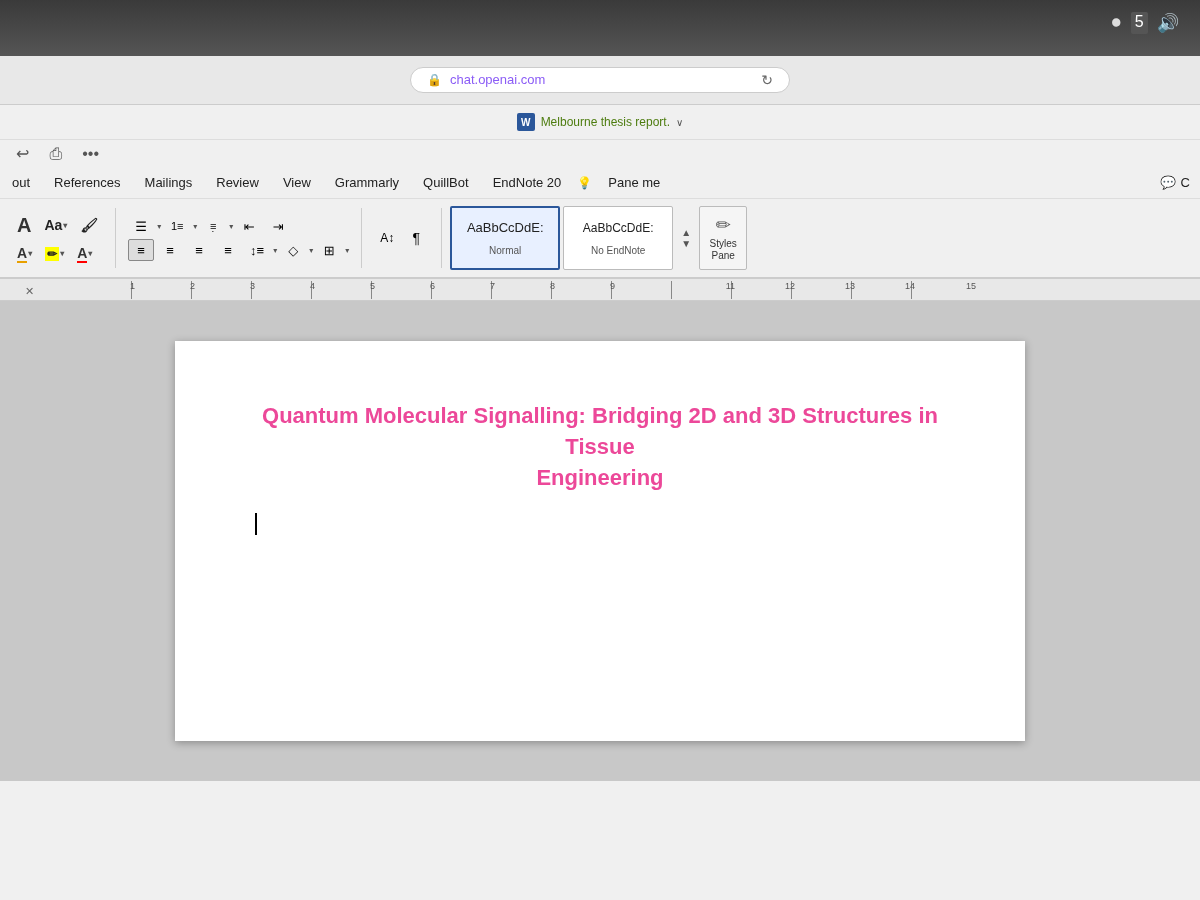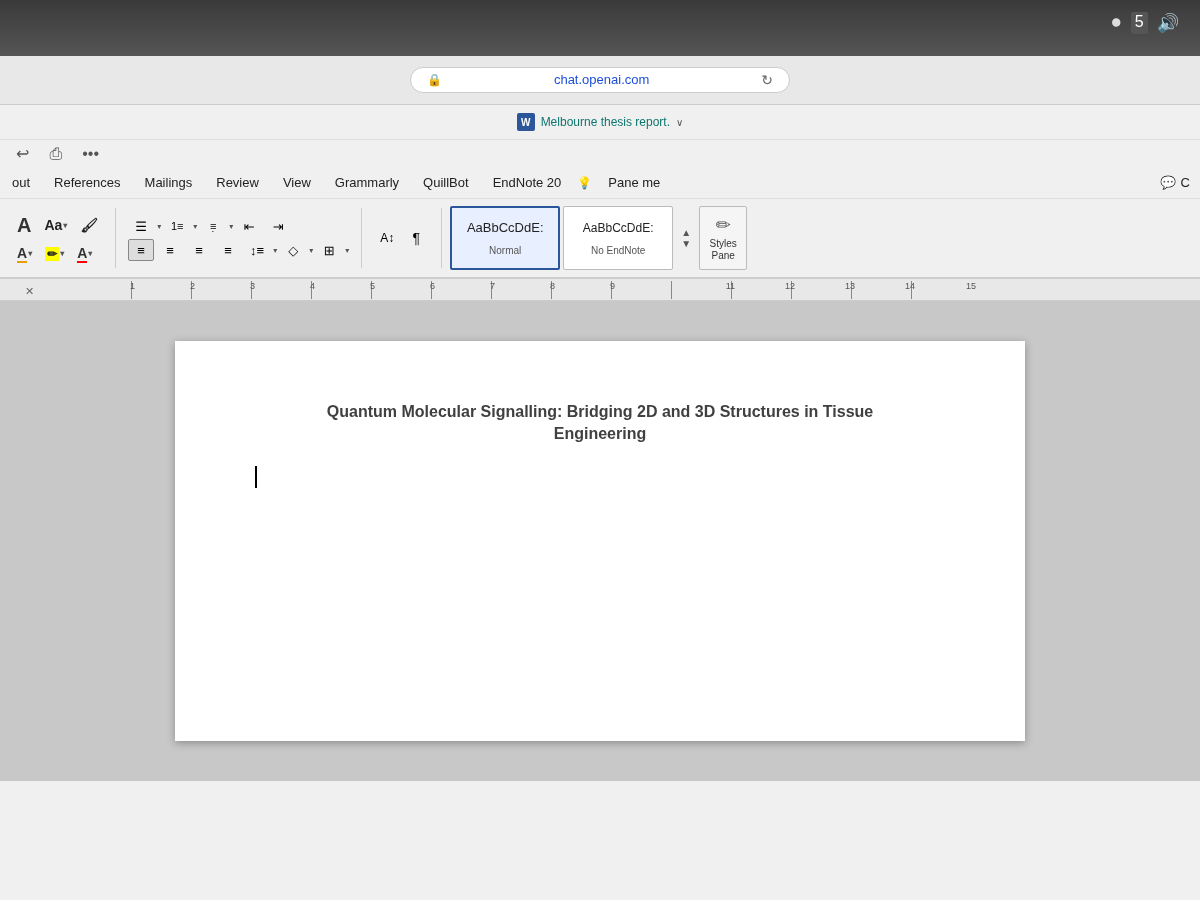--- a/index.html
+++ b/index.html
@@ -37,23 +37,22 @@
       gap: 8px;
     }
 
     .lock-icon {
       font-size: 12px;
       color: #555;
     }
 
     .address-text {
       font-size: 13px;
-      color: #1d4ed8;
+      color: #8b5cf6;
       flex: 1;
-      text-align: center;
     }
 
     .refresh-icon {
       font-size: 14px;
       color: #666;
       cursor: pointer;
     }
 
     
     .word-window {
@@ -98,21 +97,21 @@
       font-size: 10px;
       font-weight: bold;
       display: flex;
       align-items: center;
       justify-content: center;
       border-radius: 2px;
     }
 
     .doc-name {
       font-size: 12px;
-      color: #0f766e;
+      color: #4d7c0f;
     }
 
     
     .window-top-row {
       display: flex;
       align-items: center;
       padding: 4px 10px;
       gap: 8px;
     }
 
@@ -316,23 +315,23 @@
 
     .document-page {
       background: white;
       width: 850px;
       min-height: 400px;
       box-shadow: 0 2px 8px rgba(0,0,0,0.3);
       padding: 60px 80px 40px 80px;
     }
 
     .doc-title-text {
-      font-size: 16px;
+      font-size: 22px;
       font-weight: bold;
-      color: #404040;
+      color: #ec4899;
       text-align: center;
       line-height: 1.4;
     }
 
     @keyframes blink {
       0%, 50% { opacity: 1; }
       51%, 100% { opacity: 0; }
     }
 
     

